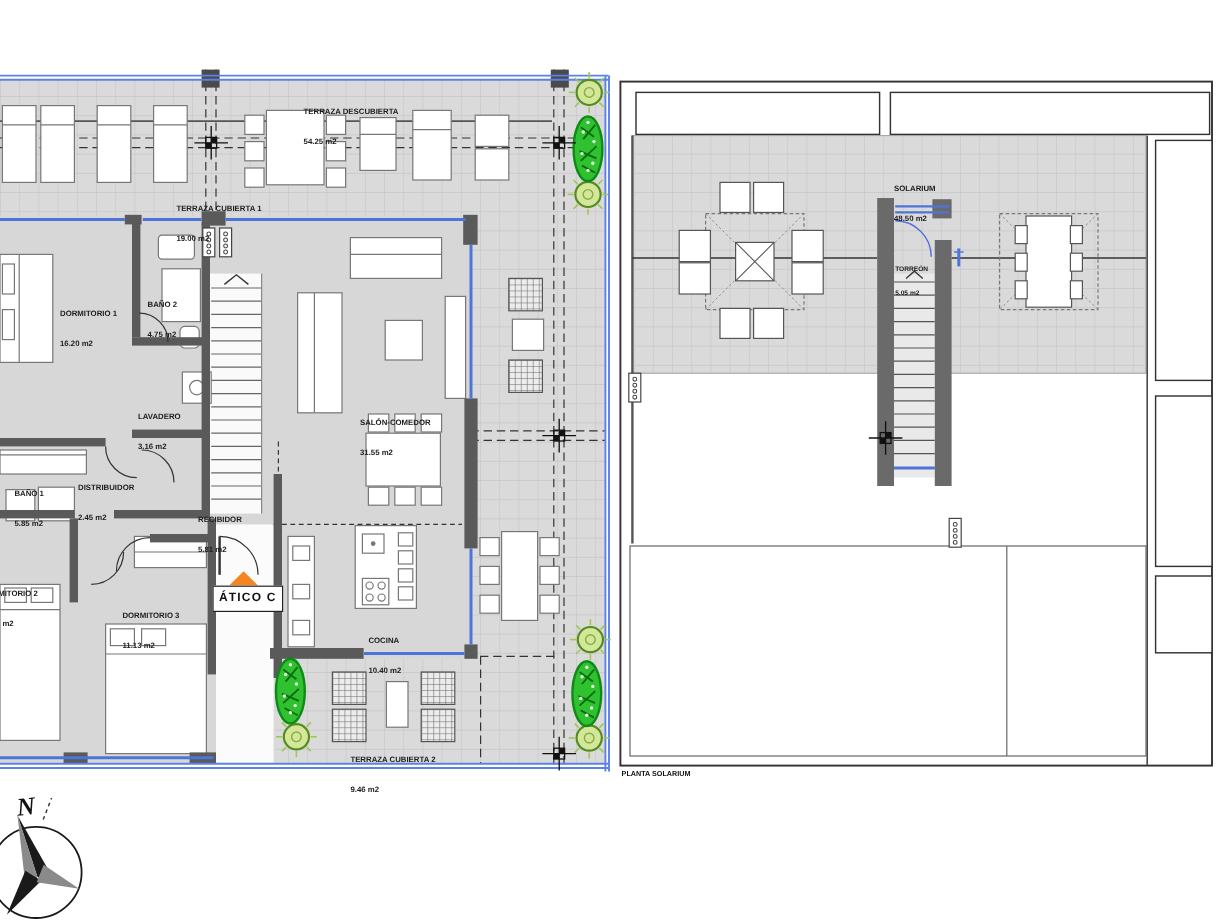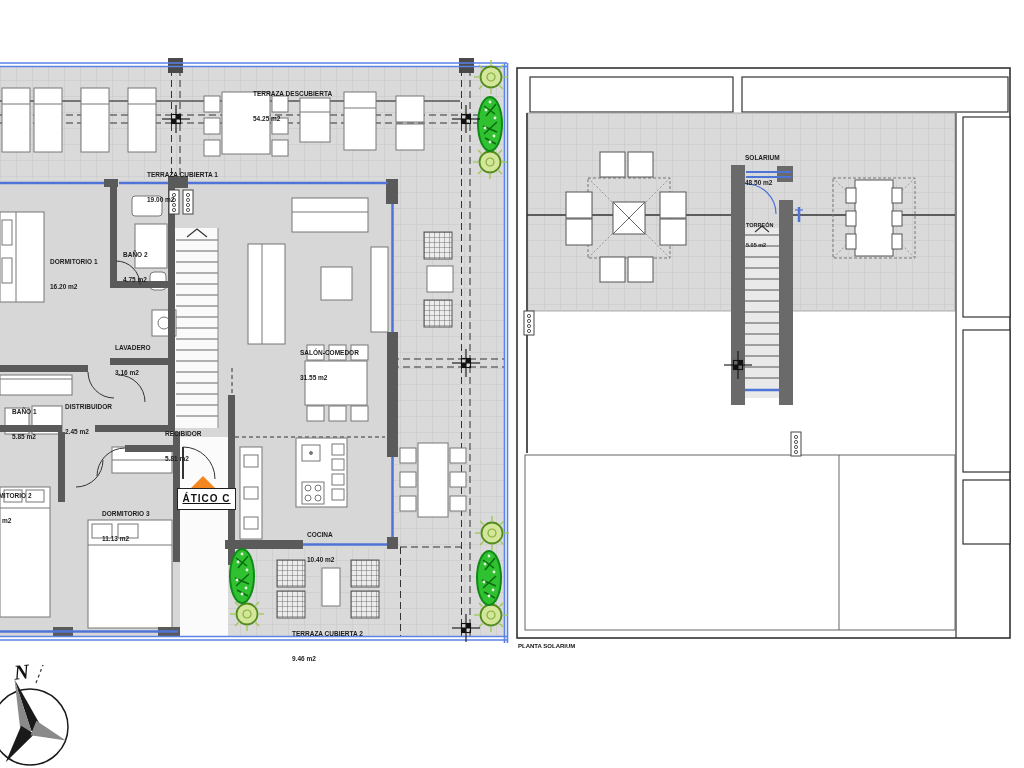--- a/index.html
+++ b/index.html
@@ -6,21 +6,21 @@
   #stage{position:relative;width:1024px;height:768px;overflow:hidden;background:#fff;
          font-family:"Liberation Sans",sans-serif;}
   #planSvg{position:absolute;left:0;top:0;}
   .rl{position:absolute;font:700 6.5px/1.25 "Liberation Sans",sans-serif;color:#1c1c1c;
       white-space:pre;z-index:5;}
   .rl span{display:block;}
   .rl.tiny{font-size:5.5px;}
   .caption{position:absolute;font:700 6px/1.2 "Liberation Sans",sans-serif;color:#111;z-index:5;}
   .unitbox{position:absolute;left:177px;top:488px;width:57px;height:20px;background:#fff;
       border:1.6px solid #222;z-index:6;display:flex;align-items:center;justify-content:center;
-      font:700 10px/1 "Liberation Sans",sans-serif;letter-spacing:1px;color:#111;text-decoration:underline;}
+      font:700 10px/1 "Liberation Sans",sans-serif;letter-spacing:1px;color:#111;}
   .north{position:absolute;left:14px;top:662px;font:700 italic 21px/1 "Liberation Serif",serif;
       color:#111;transform:rotate(-6deg);z-index:6;}
 </style>
 </head>
 <body>
 
 <div id="stage">
 
 <svg id="planSvg" width="1024" height="768" viewBox="0 0 1024 768">
   <defs>

